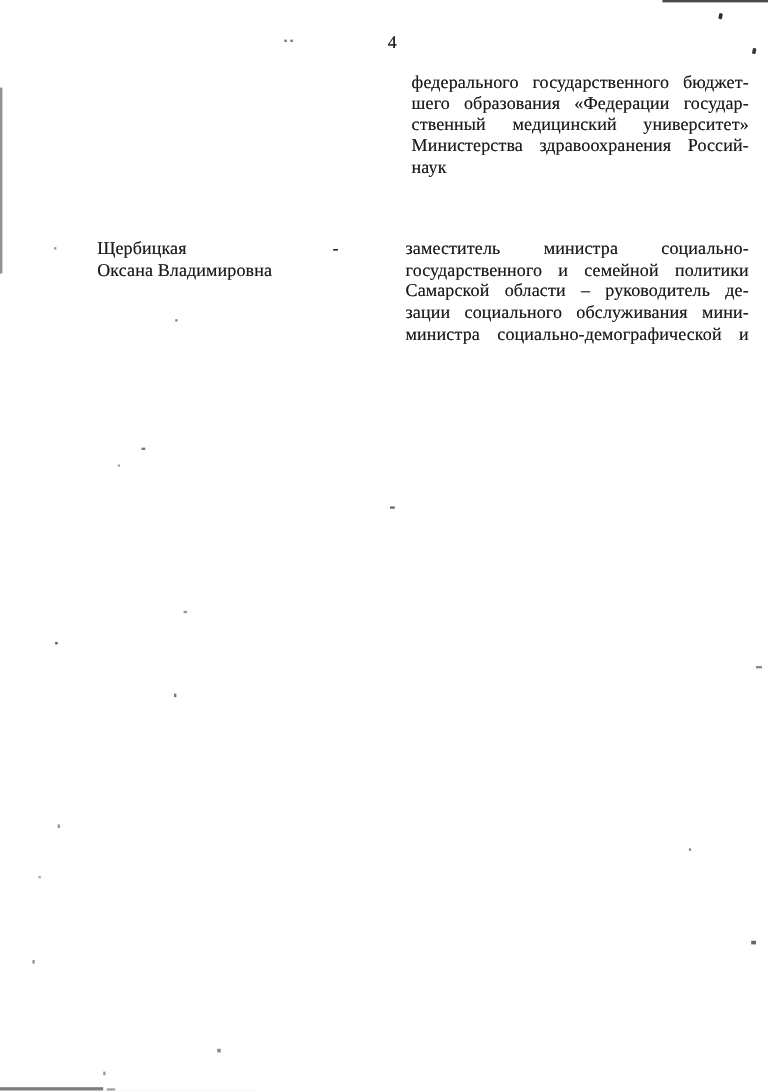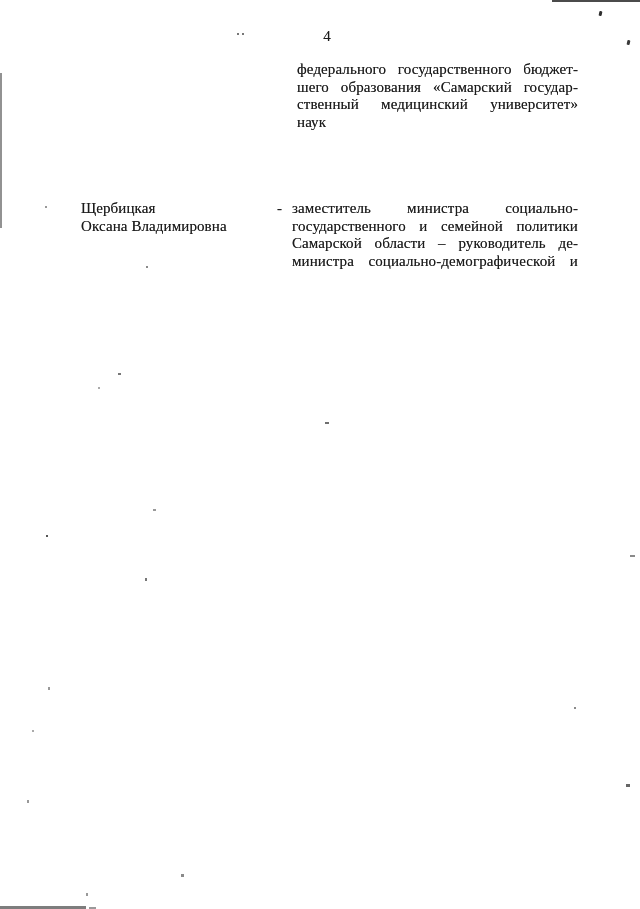--- a/index.html
+++ b/index.html
@@ -18,21 +18,21 @@
     letter-spacing: 0.1px;
     text-shadow: 0 0 0.5px rgba(25,25,25,0.65);
   }
   .page-number {
     position: absolute;
     top: 28px;
     left: 312px;
     width: 30px;
     text-align: center;
   }
-  .jblock { position: absolute; }
+  .jblock { position: absolute; margin-left: 46px; }
   .jblock .line {
     text-align: justify;
     text-align-last: justify;
   }
   .jblock .line.final {
     text-align-last: left;
   }
   .block1 { left: 297px; top: 61px;  width: 281px; }
   .block2 { left: 292px; top: 200px; width: 286px; }
   .name-block { position: absolute; left: 81px; top: 200px; }
@@ -41,36 +41,38 @@
 </style>
 </head>
 <body>
 
 <div class="page">
 
   <div class="page-number txt">4</div>
 
   <div class="jblock block1 txt">
     <div class="line">федерального государственного бюджет-</div>
-    <div class="line">шего образования «Самарский государ-</div>
+    <div class="line">шего образования «Федерации государ-</div>
     <div class="line">ственный медицинский университет»</div>
+    <div class="line">Министерства здравоохранения Россий-</div>
     <div class="line final">наук</div>
   </div>
 
   <div class="name-block txt">
     <div>Щербицкая</div>
     <div>Оксана Владимировна</div>
   </div>
 
   <div class="dash-sep txt">-</div>
 
   <div class="jblock block2 txt">
     <div class="line">заместитель министра социально-</div>
     <div class="line">государственного и семейной политики</div>
     <div class="line">Самарской области – руководитель де-</div>
+    <div class="line">зации социального обслуживания мини-</div>
     <div class="line">министра социально-демографической и</div>
   </div>
 
   <div class="art" style="left:552px; top:0; width:88px; height:2px; background:#4b4b4b;"></div>
   <div class="art" style="left:0; top:73px; width:2px; height:155px; background:#929292;"></div>
   <div class="art" style="left:0; top:906px; width:86px; height:3px; background:#7d7d7d;"></div>
   <div class="art" style="left:89px; top:907px; width:7px; height:2px; background:#9a9a9a;"></div>
 
   <div class="art" style="left:237px; top:33px; width:2px; height:2px; background:#777;"></div>
   <div class="art" style="left:242px; top:33px; width:2px; height:2px; background:#777;"></div>

